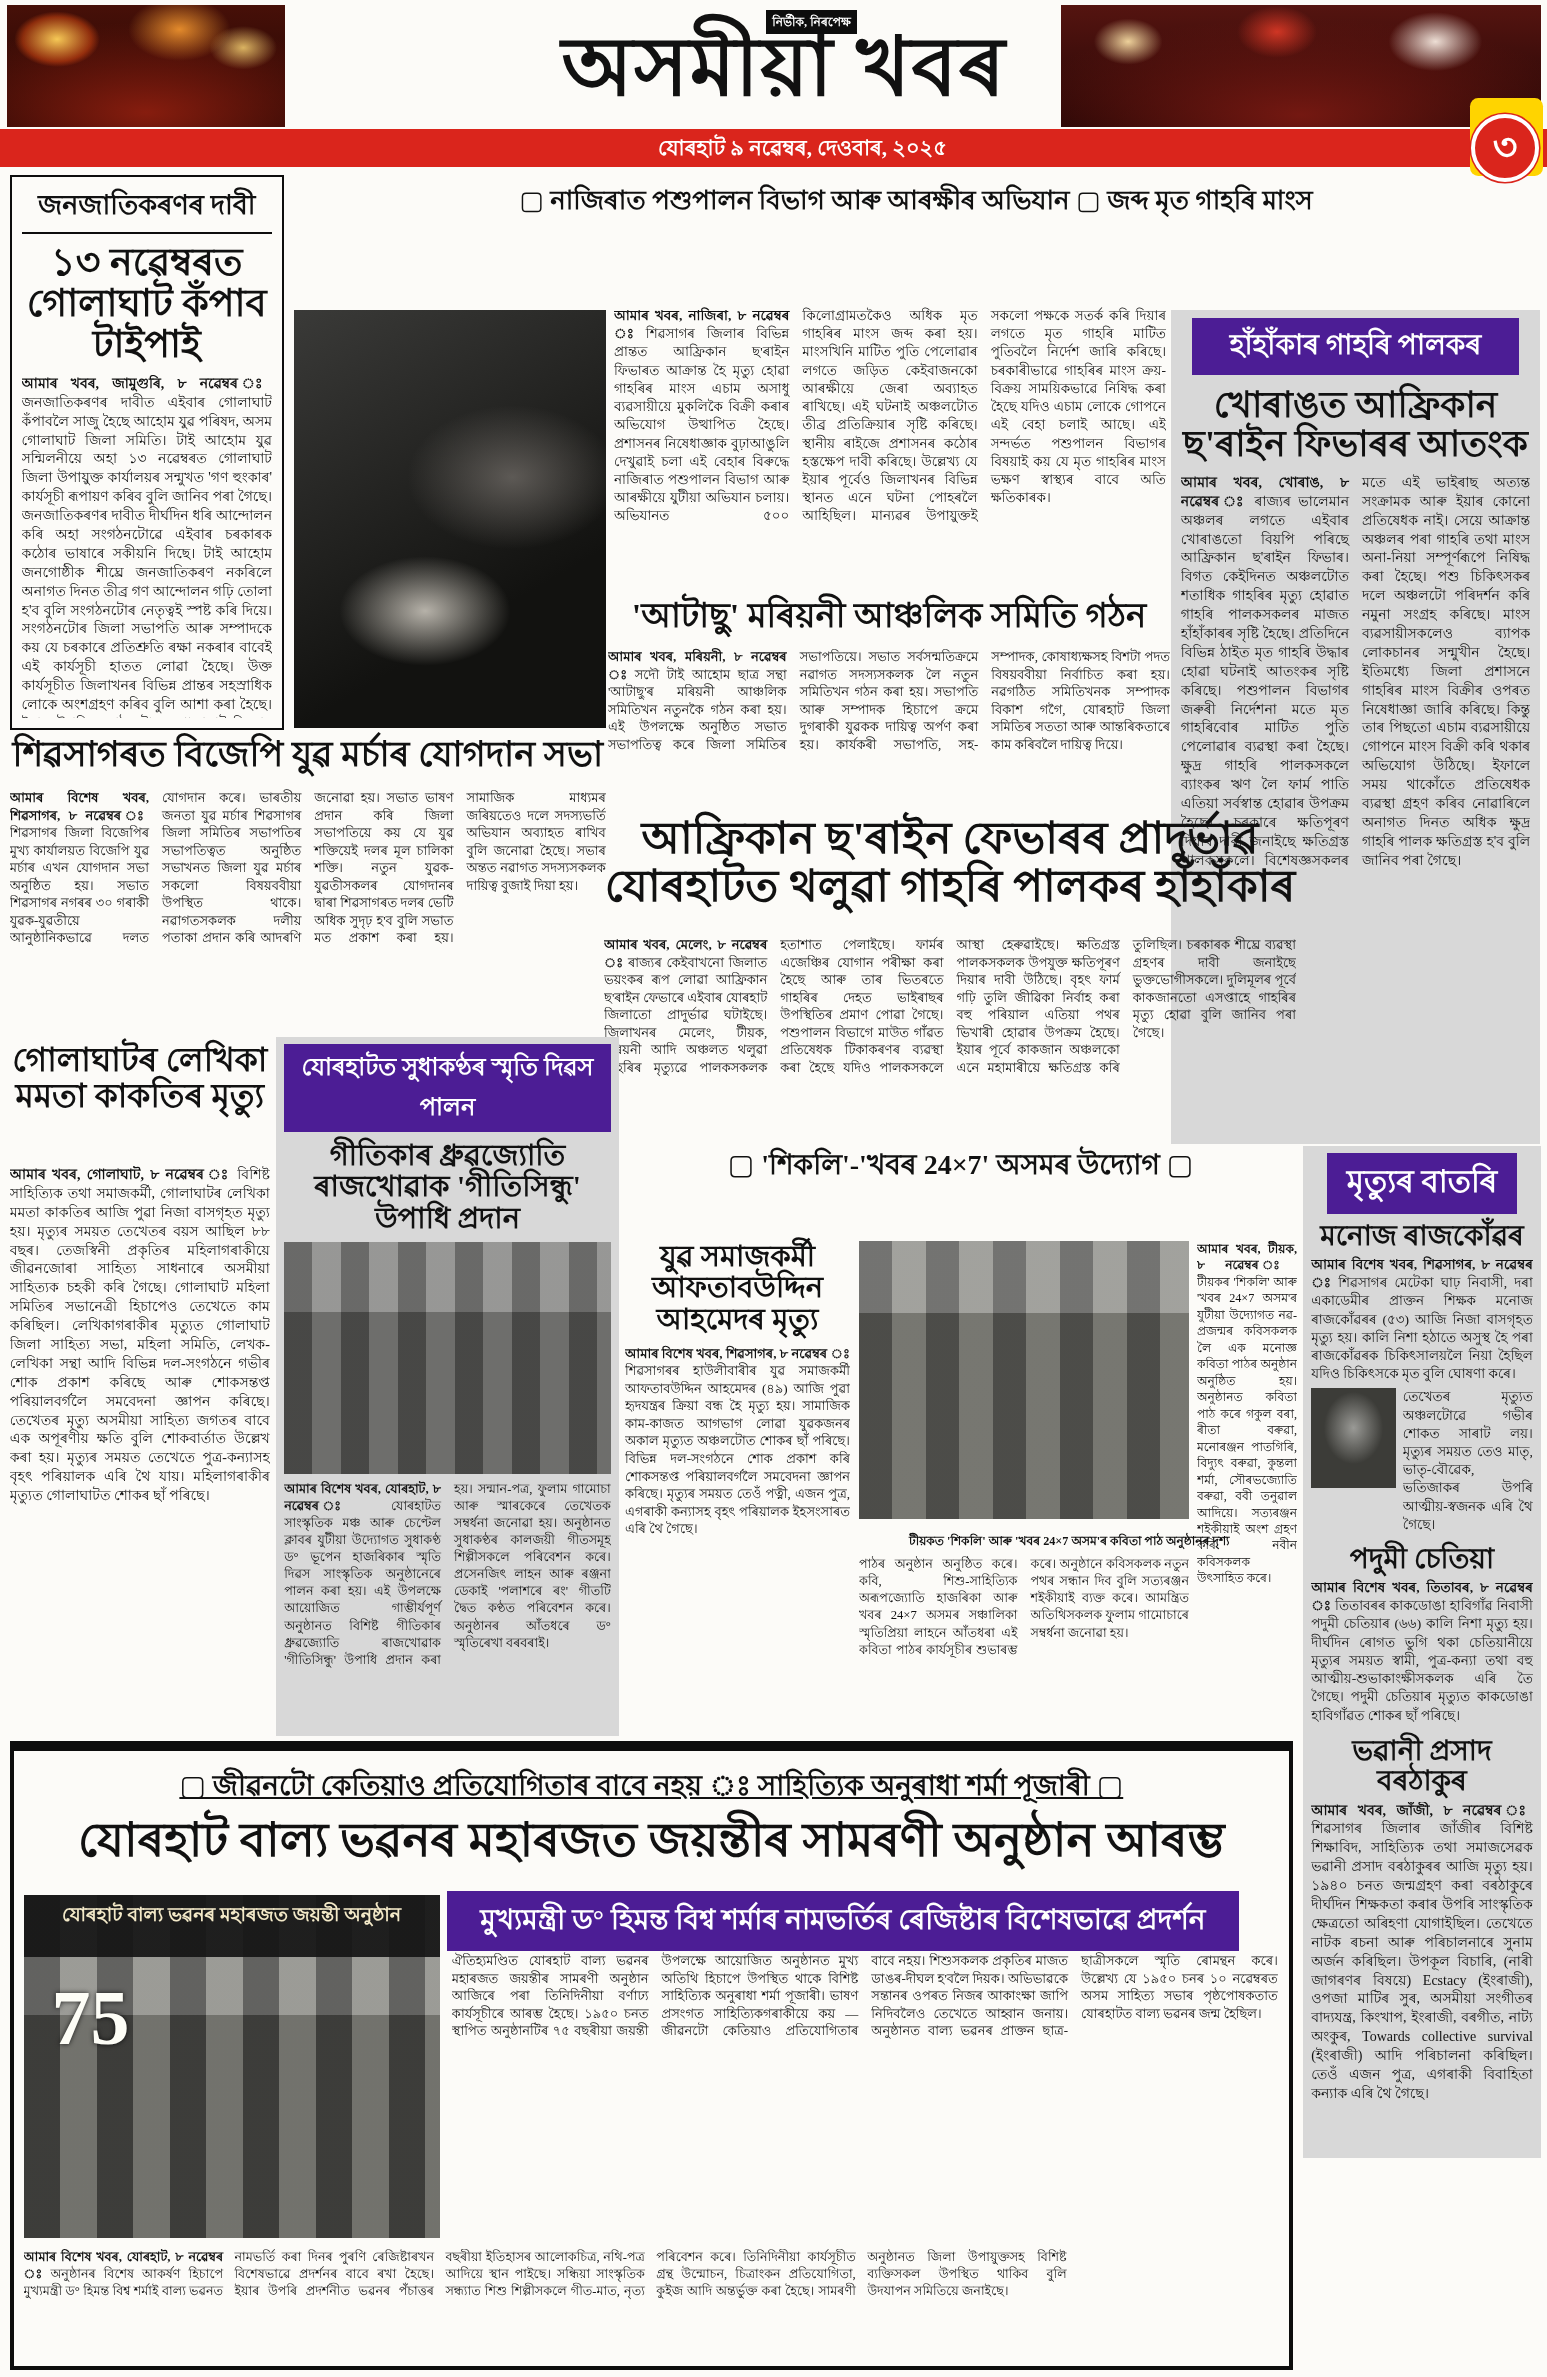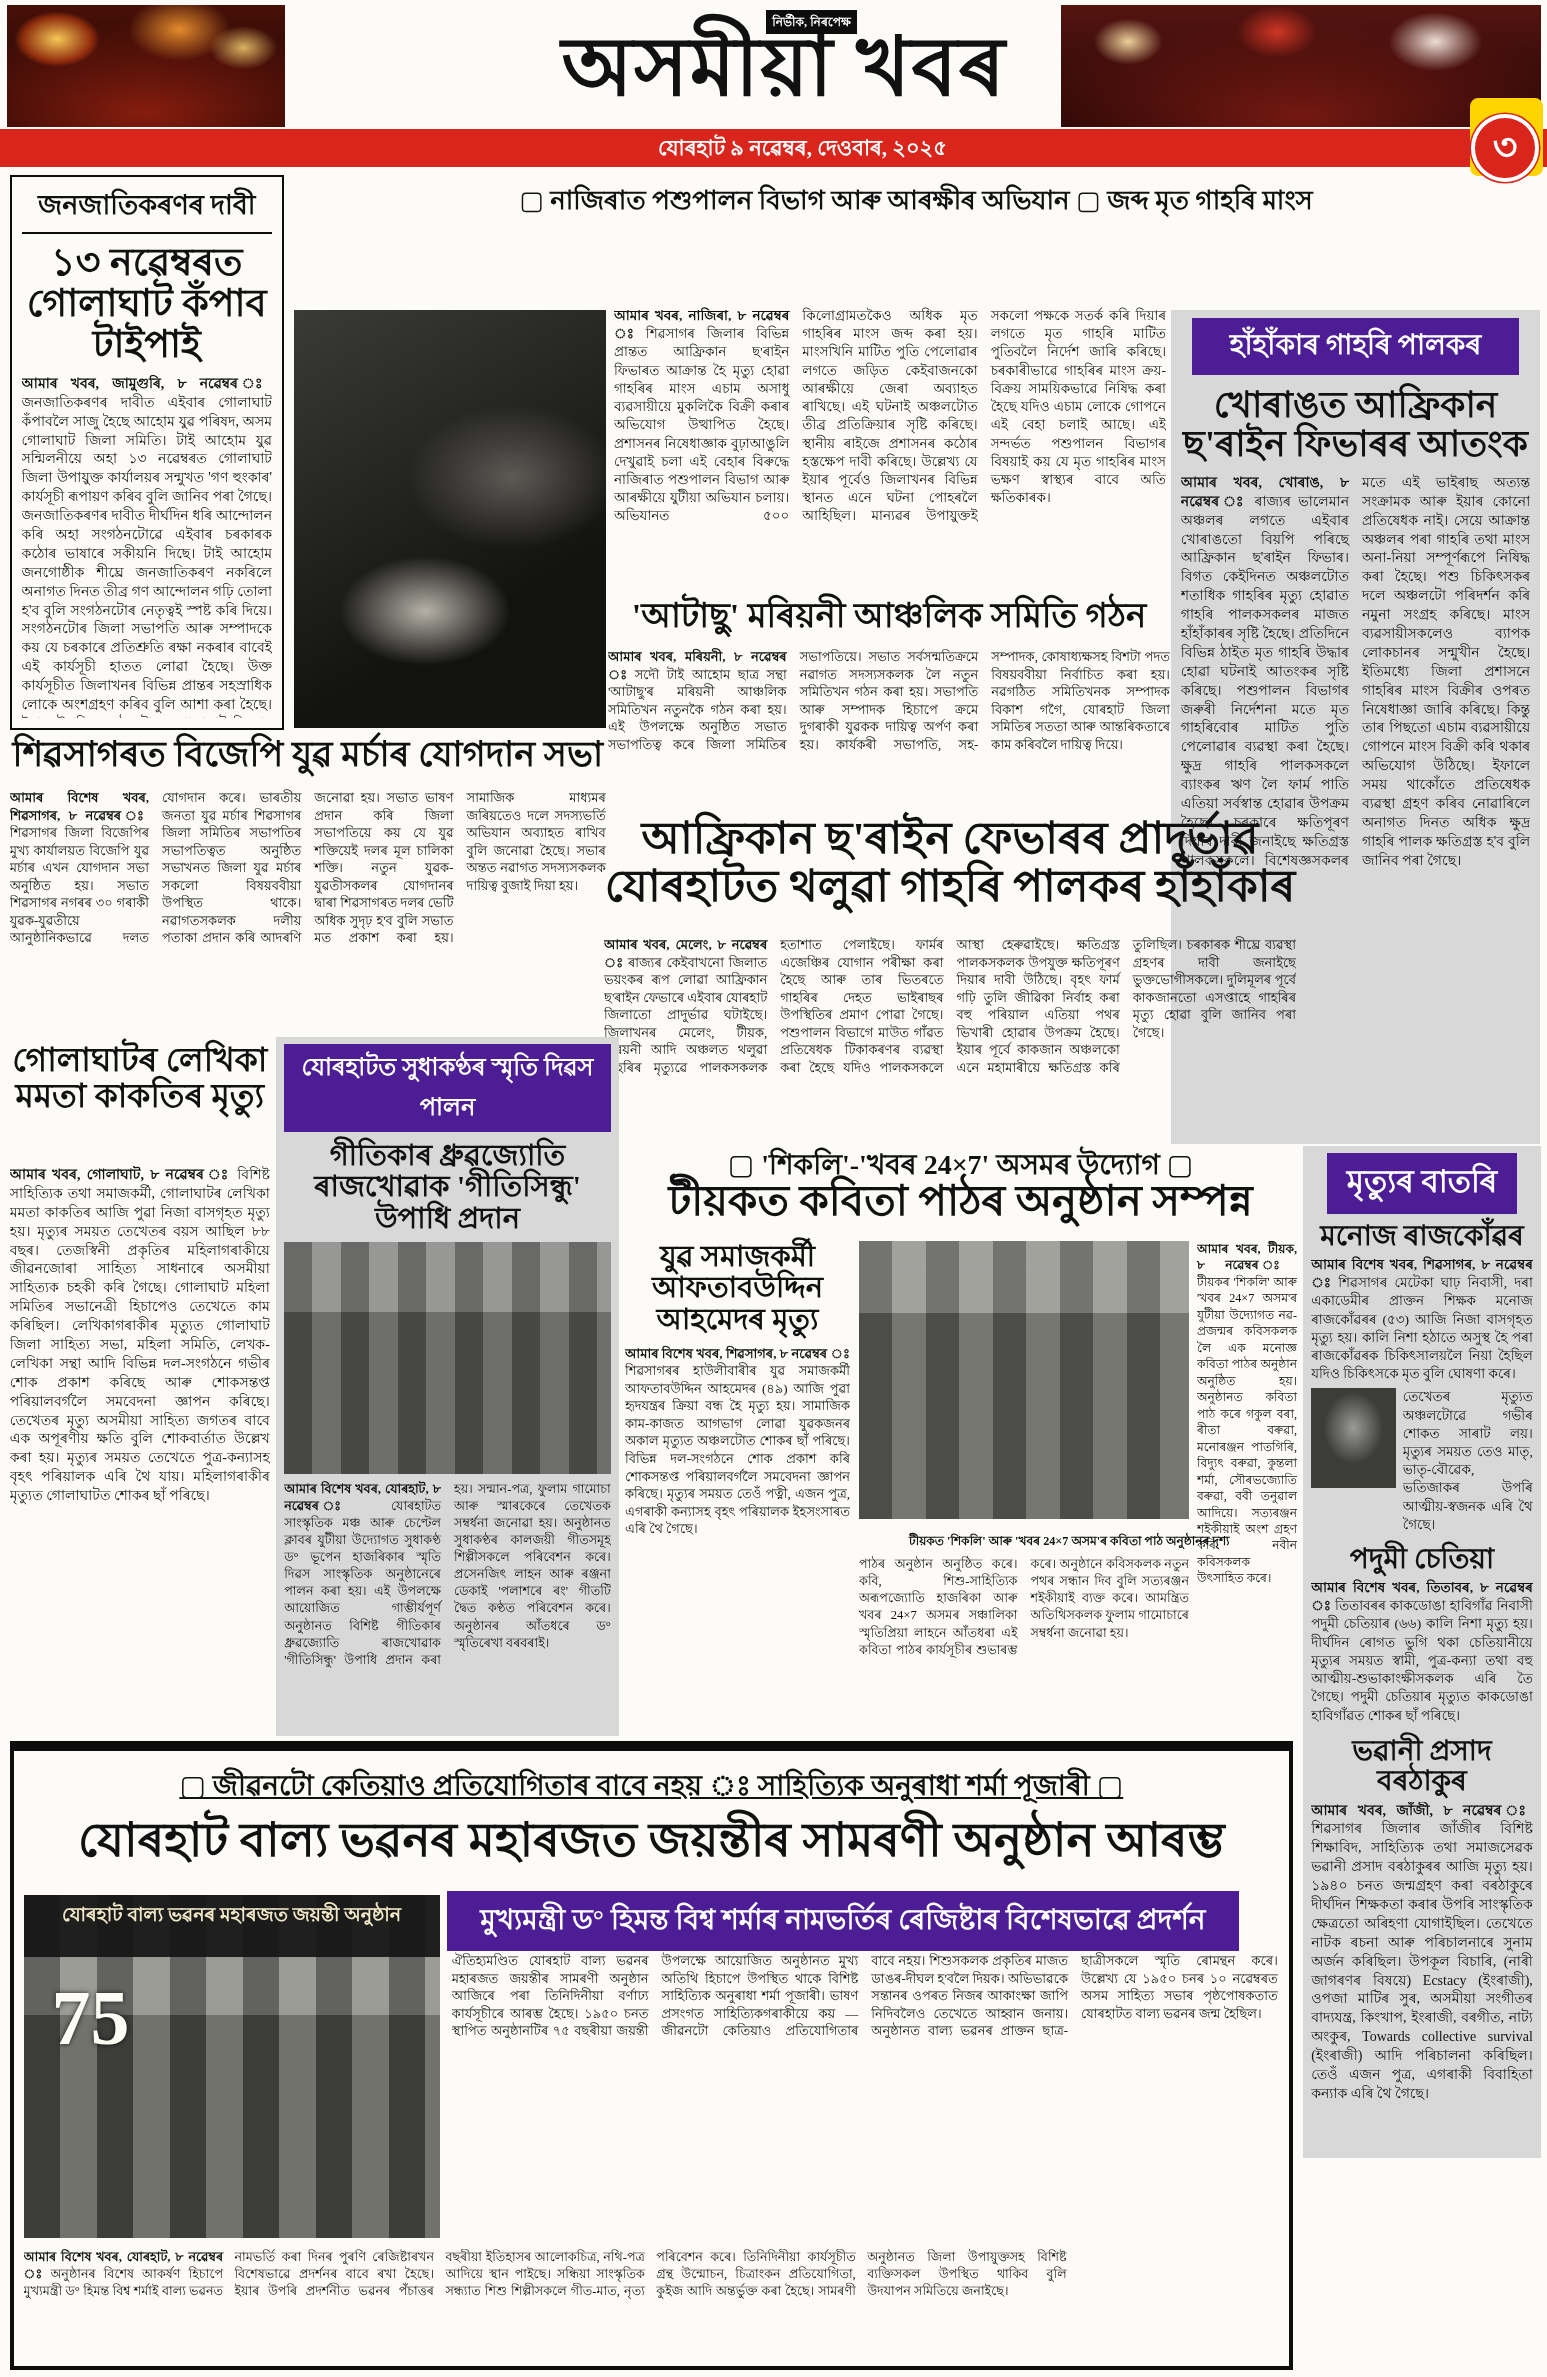--- a/index.html
+++ b/index.html
@@ -137,21 +137,20 @@
     <div class="banner" style="font-size:24px;padding:4.1px 1.6px;">যোৰহাটত সুধাকণ্ঠৰ স্মৃতি দিৱস পালন</div>
     <div class="hl" style="font-size:29px;margin:8.2px 0;">গীতিকাৰ ধ্ৰুৱজ্যোতি ৰাজখোৱাক 'গীতিসিন্ধু' উপাধি প্ৰদান</div>
     <div class="photo" id="photo-gitisindhu" style="width:100%;height:232px;"></div>
     <div class="bodytxt cols2" style="font-size:12.7px;height:312px;margin-top:6.5px;">
       <b class="byline">আমাৰ বিশেষ খবৰ, যোৰহাট, ৮ নৱেম্বৰ ঃ</b>
       <span>যোৰহাটত সাংস্কৃতিক মঞ্চ আৰু চেণ্টেল ক্লাবৰ যুটীয়া উদ্যোগত সুধাকণ্ঠ ড° ভূপেন হাজৰিকাৰ স্মৃতি দিৱস সাংস্কৃতিক অনুষ্ঠানেৰে পালন কৰা হয়। এই উপলক্ষে আয়োজিত গাম্ভীৰ্যপূৰ্ণ অনুষ্ঠানত বিশিষ্ট গীতিকাৰ ধ্ৰুৱজ্যোতি ৰাজখোৱাক 'গীতিসিন্ধু' উপাধি প্ৰদান কৰা হয়। সন্মান-পত্ৰ, ফুলাম গামোচা আৰু স্মাৰকেৰে তেখেতক সম্বৰ্ধনা জনোৱা হয়। অনুষ্ঠানত সুধাকণ্ঠৰ কালজয়ী গীতসমূহ শিল্পীসকলে পৰিবেশন কৰে। প্ৰসেনজিৎ লাহন আৰু ৰঞ্জনা ডেকাই 'পলাশৰে ৰং' গীতটি দ্বৈত কণ্ঠত পৰিবেশন কৰে। অনুষ্ঠানৰ আঁতধৰে ড° স্মৃতিৰেখা বৰবৰাই।</span>
     </div>
   </div>
 
   <div class="abs kicker" style="left:625px;top:1143px;width:671px;font-size:28px;">▢  'শিকলি'-'খবৰ 24×7' অসমৰ উদ্যোগ  ▢</div>
-  <div class="abs hl" style="left:625px;top:1179px;width:671px;font-size:42px;">টীয়কত কবিতা পাঠৰ অনুষ্ঠান সম্পন্ন</div>
 
   <div class="abs" style="left:625px;top:1241px;width:225px;height:493px;">
     <div class="hl" style="font-size:29px;">যুৱ সমাজকৰ্মী আফতাবউদ্দিন আহমেদৰ মৃত্যু</div>
     <div class="bodytxt" style="font-size:13px;height:351px;margin-top:9.8px;">
       <b class="byline">আমাৰ বিশেষ খবৰ, শিৱসাগৰ, ৮ নৱেম্বৰ ঃ</b>
       <span>শিৱসাগৰৰ হাউলীবাৰীৰ যুৱ সমাজকৰ্মী আফতাবউদ্দিন আহমেদৰ (৪৯) আজি পুৱা হৃদযন্ত্ৰৰ ক্ৰিয়া বন্ধ হৈ মৃত্যু হয়। সামাজিক কাম-কাজত আগভাগ লোৱা যুৱকজনৰ অকাল মৃত্যুত অঞ্চলটোত শোকৰ ছাঁ পৰিছে। বিভিন্ন দল-সংগঠনে শোক প্ৰকাশ কৰি শোকসন্তপ্ত পৰিয়ালবৰ্গলৈ সমবেদনা জ্ঞাপন কৰিছে। মৃত্যুৰ সময়ত তেওঁ পত্নী, এজন পুত্ৰ, এগৰাকী কন্যাসহ বৃহৎ পৰিয়ালক ইহসংসাৰত এৰি থৈ গৈছে।</span>
     </div>
   </div>
 
   <div class="abs photo" id="photo-tiok" style="left:859px;top:1241px;width:330px;height:278px;"></div>

